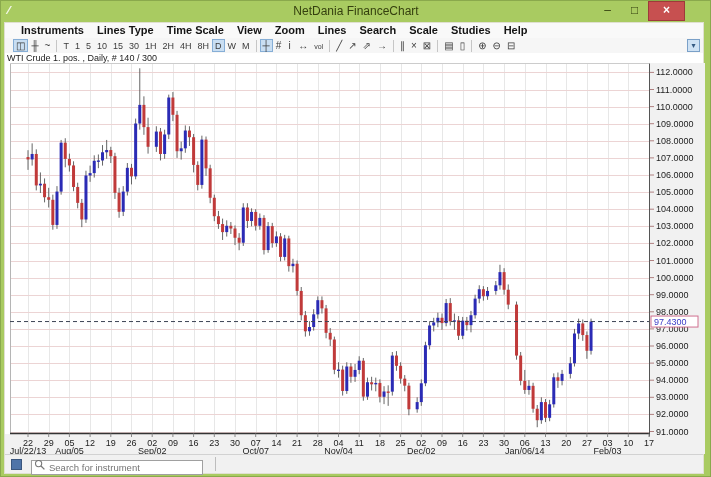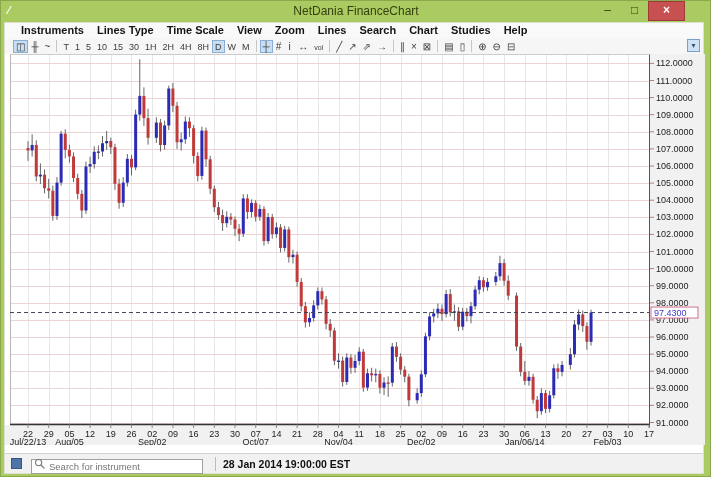--- a/index.html
+++ b/index.html
@@ -78,21 +78,21 @@
 
   <div class="content">
     <div class="menubar">
         <span class="menu-item">Instruments</span>
         <span class="menu-item">Lines Type</span>
         <span class="menu-item">Time Scale</span>
         <span class="menu-item">View</span>
         <span class="menu-item">Zoom</span>
         <span class="menu-item">Lines</span>
         <span class="menu-item">Search</span>
-        <span class="menu-item">Chart</span>
+        <span class="menu-item">Scale</span>
         <span class="menu-item">Studies</span>
         <span class="menu-item">Help</span>
       </div>
 
     <div class="toolbar">
       <span class="tb-btn glyph active">◫</span>
         <span class="tb-btn glyph">╫</span>
         <span class="tb-btn glyph">~</span>
         <span class="tb-sep"></span>
         <span class="tb-btn">T</span>
@@ -126,20 +126,21 @@
         <span class="tb-sep"></span>
         <span class="tb-btn glyph">▤</span>
         <span class="tb-btn glyph">▯</span>
         <span class="tb-sep"></span>
         <span class="tb-btn glyph">⊕</span>
         <span class="tb-btn glyph">⊖</span>
         <span class="tb-btn glyph">⊟</span>
         <span class="tb-panel-btn">▾</span>
     </div>
 
+    <div class="chart-label">WTI Crude 1. pos. , Daily, # 140 / 300</div>
 
     <div class="chart-area" id="chart-area">
         <svg width="700" height="391">
           <rect x="645" y="0" width="55" height="391" fill="#f1f1f1"></rect>
           <rect x="0" y="371" width="645" height="20.5" fill="#f1f1f1"></rect>
           <g>
             <line x1="23.5" y1="0.5" x2="23.5" y2="370.5" stroke="#e7e7e7" stroke-width="1"></line>
             <line x1="44.5" y1="0.5" x2="44.5" y2="370.5" stroke="#e7e7e7" stroke-width="1"></line>
             <line x1="64.5" y1="0.5" x2="64.5" y2="370.5" stroke="#e7e7e7" stroke-width="1"></line>
             <line x1="85.5" y1="0.5" x2="85.5" y2="370.5" stroke="#e7e7e7" stroke-width="1"></line>
@@ -594,16 +595,15 @@
     <div class="statusbar">
       <span class="status-square"></span>
       <span class="searchbox">
         <svg class="search-ico" width="12" height="12" viewBox="0 0 12 12">
           <circle cx="4.6" cy="4.6" r="3.1" fill="none" stroke="#777" stroke-width="1.1"></circle>
           <line x1="7" y1="7" x2="10.4" y2="10.4" stroke="#777" stroke-width="1.3"></line>
         </svg>
         <input type="text" placeholder="Search for instrument" style="">
       </span>
       <span class="status-sep"></span>
-      <span class="timestamp">28 Jan 2014 19:00:00 EST</span>
     </div>
   </div>
 </div>
 
 </body></html>

